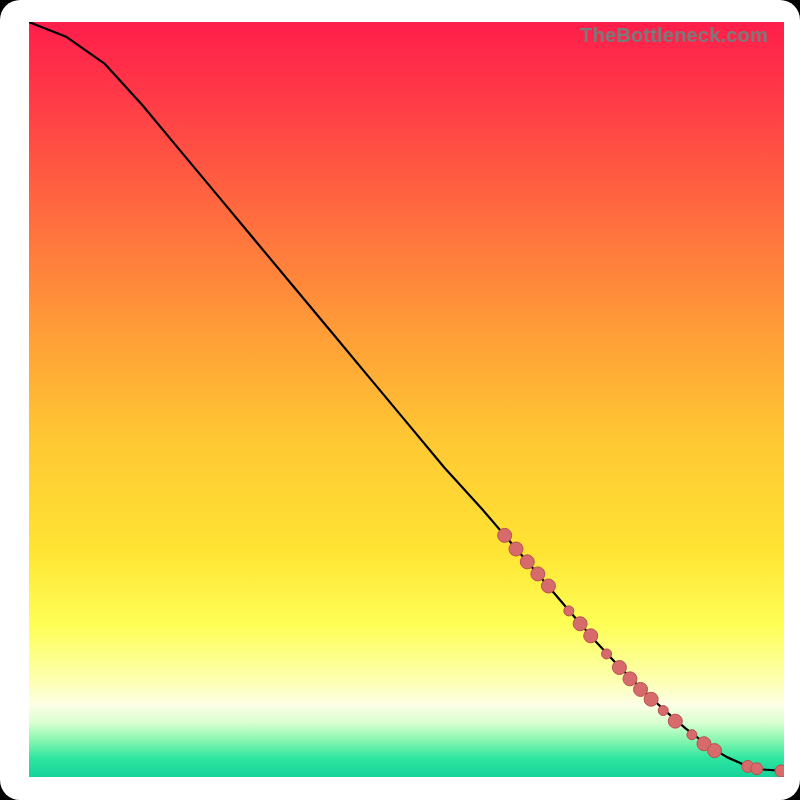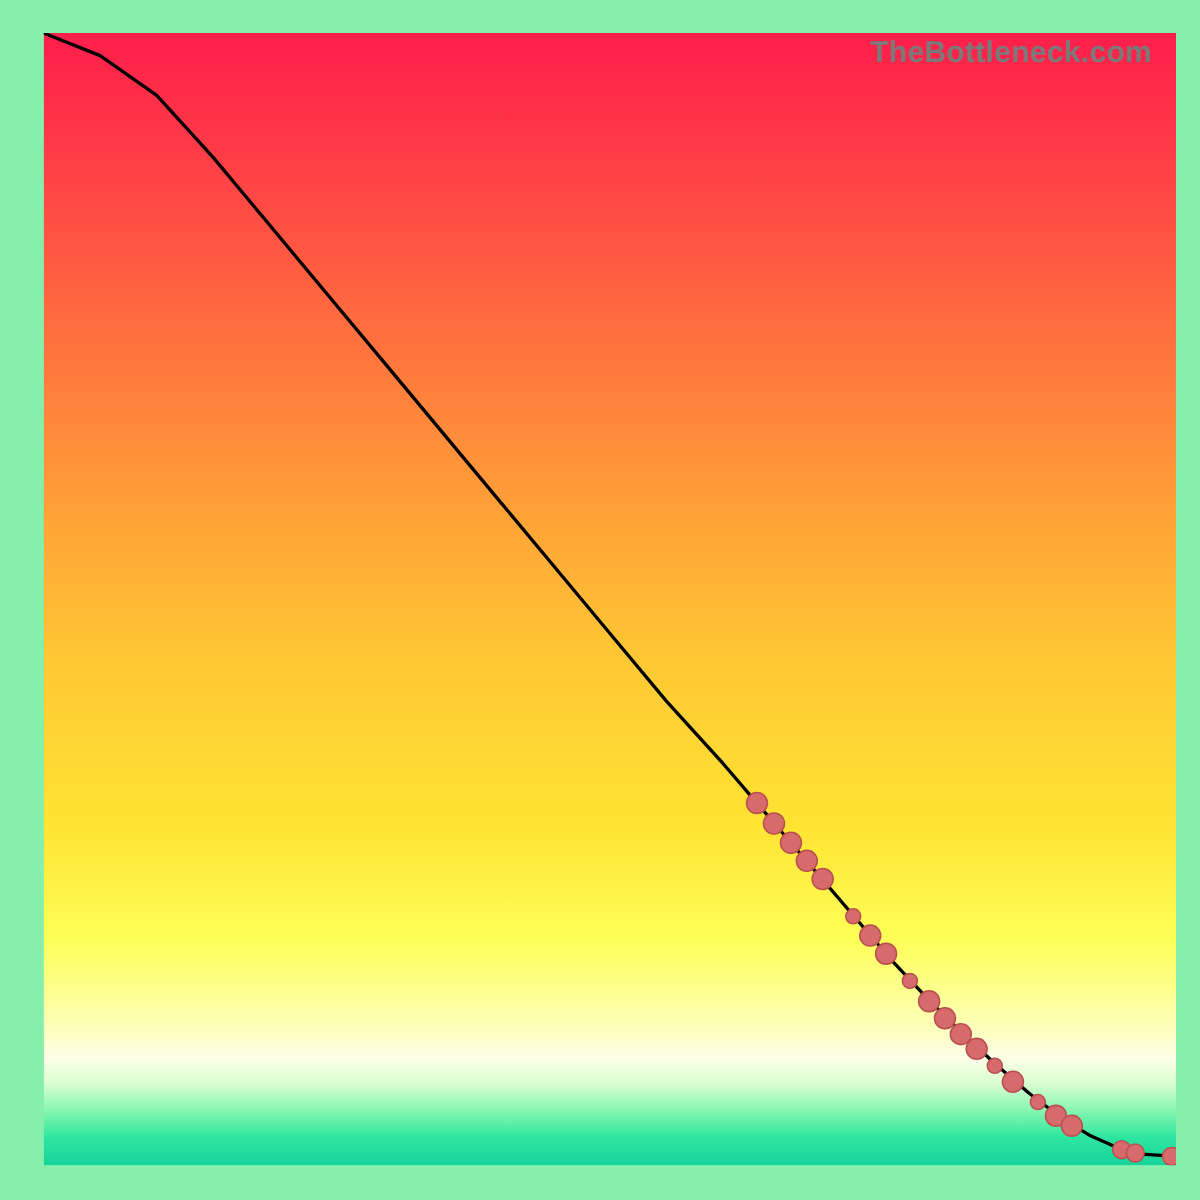--- a/index.html
+++ b/index.html
@@ -8,21 +8,22 @@
     width: 800px;
     height: 800px;
     background: #000;
     overflow: hidden;
     font-family: Arial, Helvetica, sans-serif;
   }
   .stage {
     position: relative;
     width: 800px;
     height: 800px;
-    background: #86efac;
+    background: #ffffff;
+    border-radius: 20px;
   }
   .plot {
     position: absolute;
     left: 29px;
     top: 22px;
     width: 755px;
     height: 755px;
     overflow: hidden;
   }
   .gradient {

